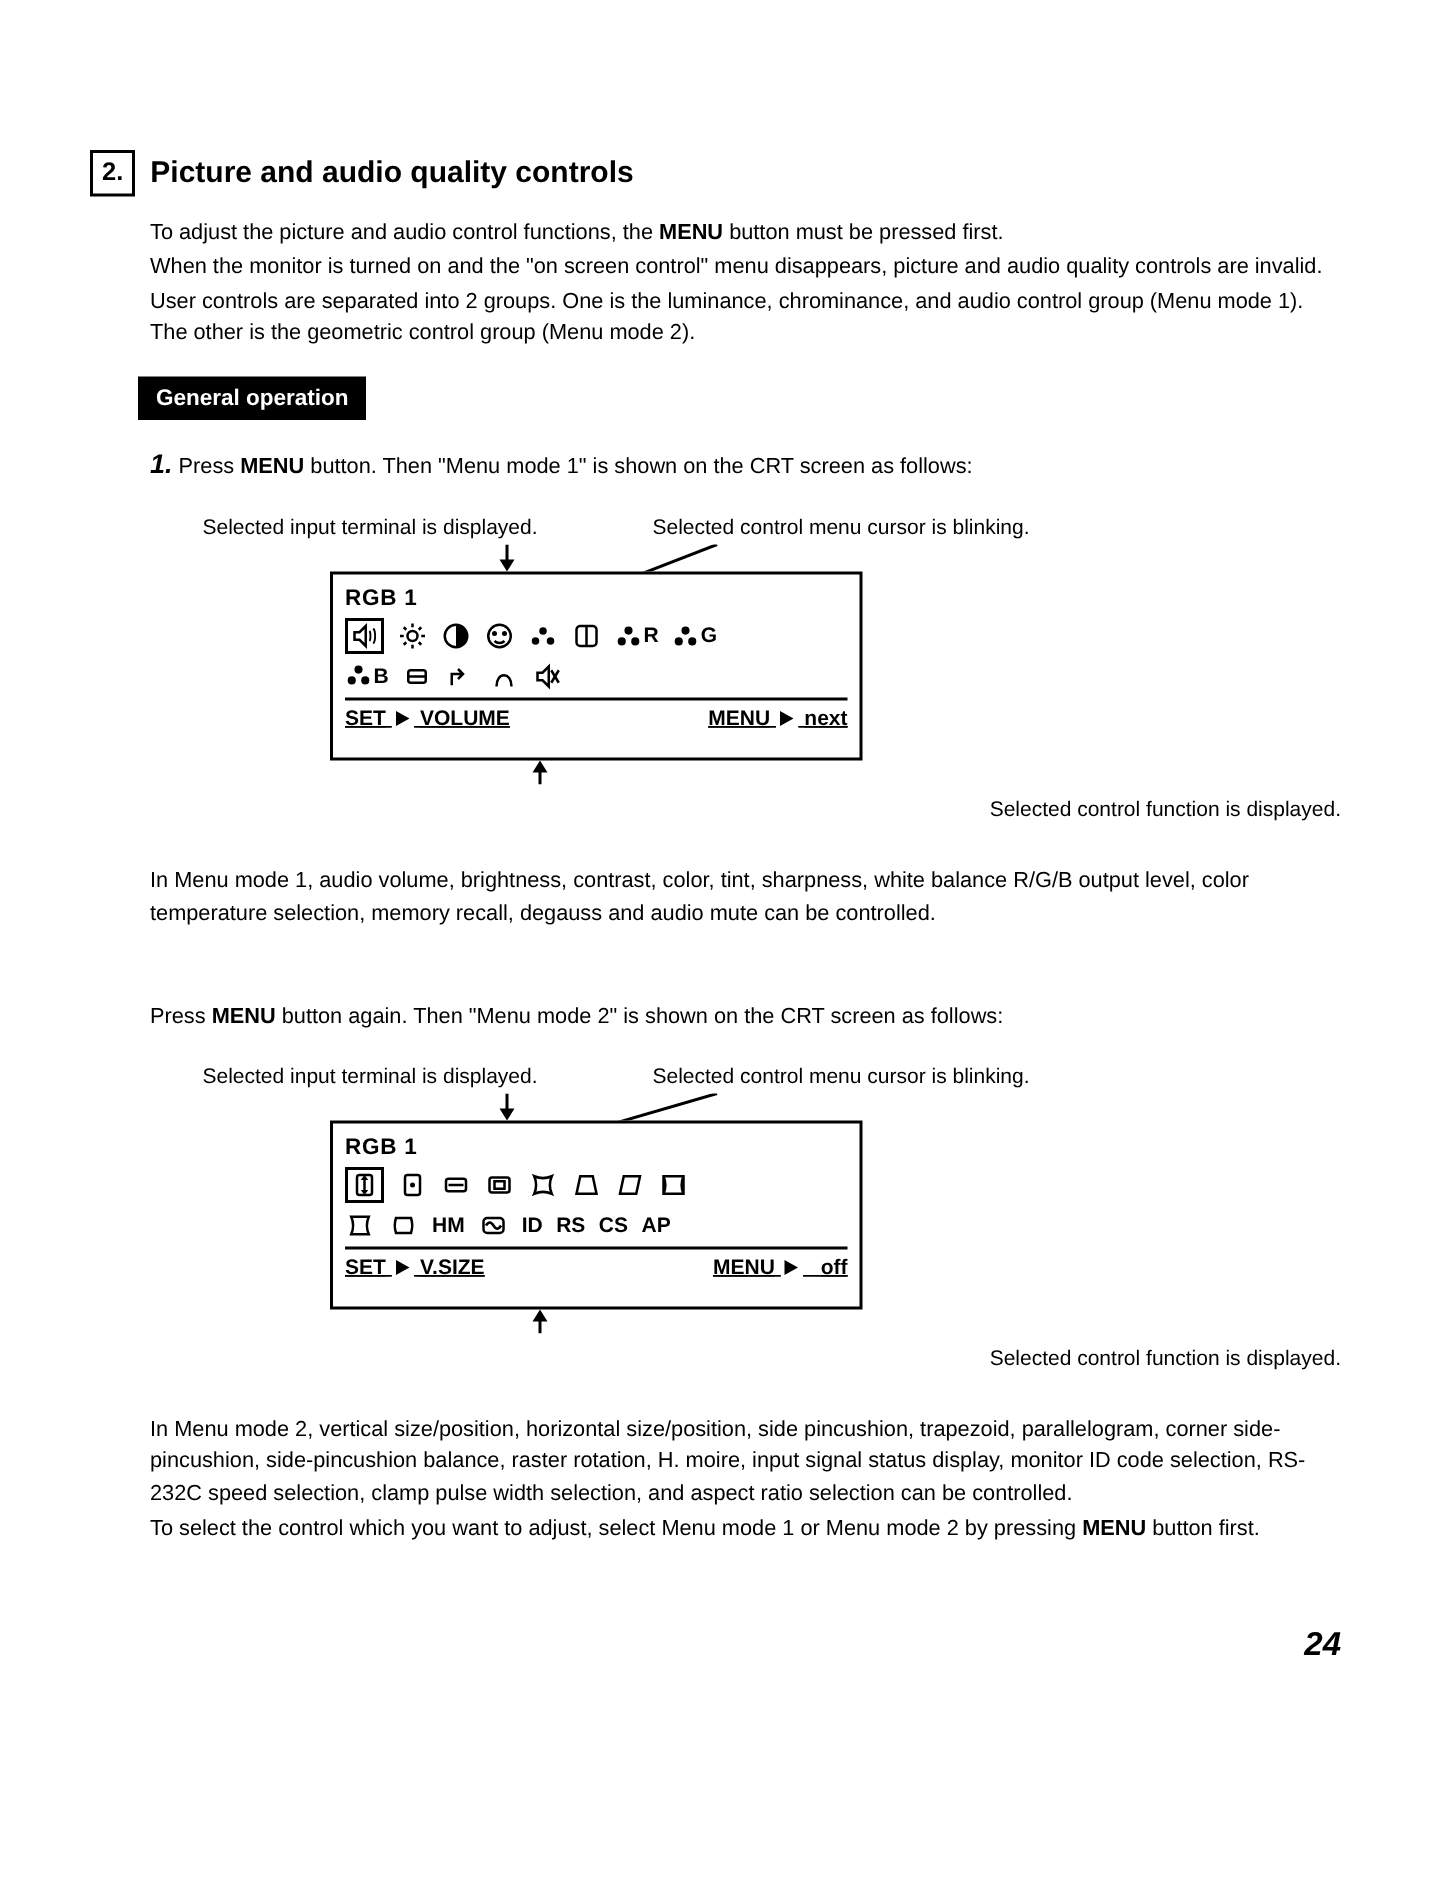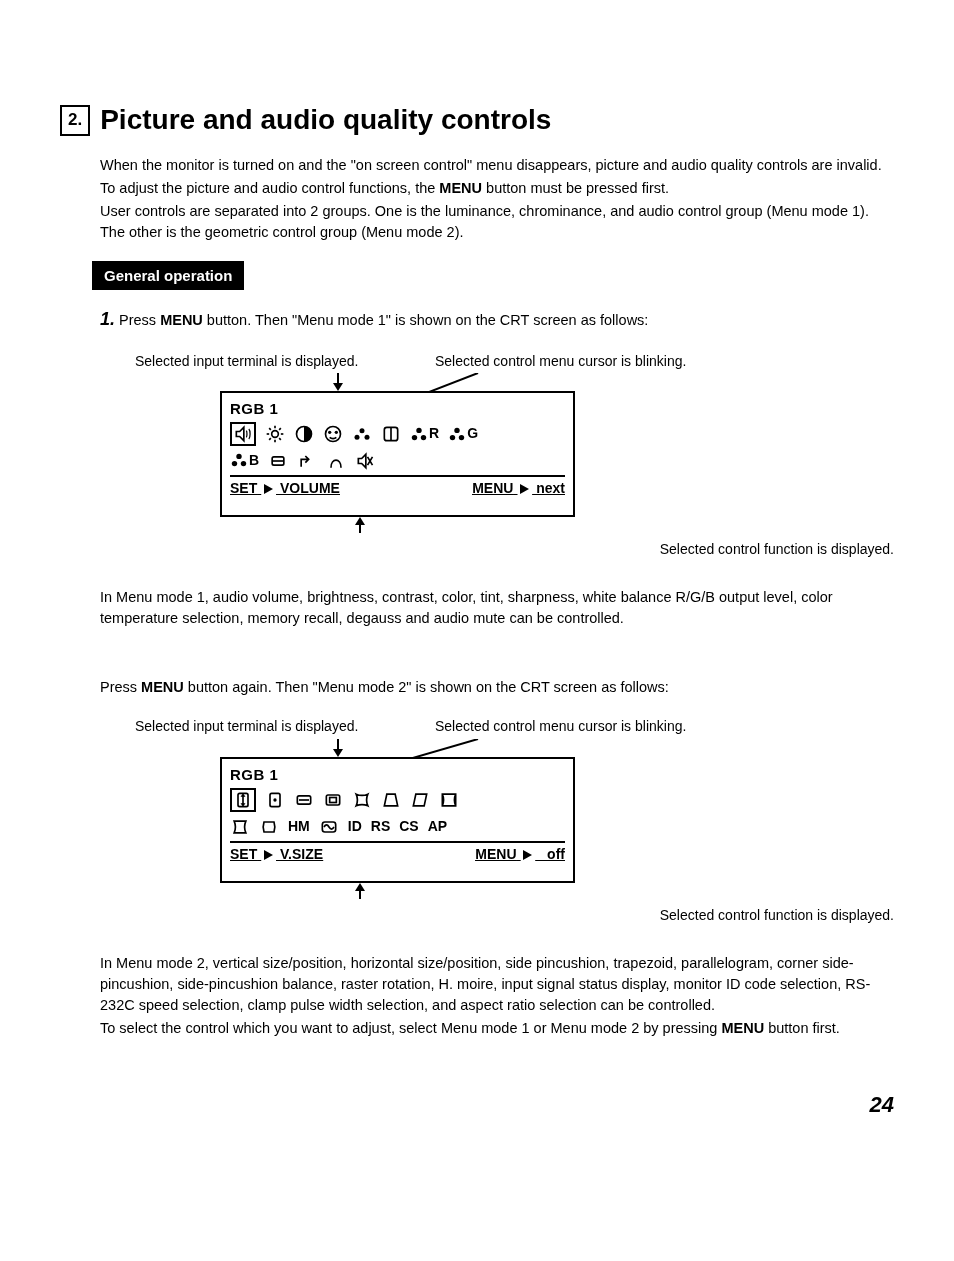--- a/index.html
+++ b/index.html
@@ -12,21 +12,21 @@
     line-height: 1.45;
     color: #000;
   }
   .section-header { display:flex; align-items:center; gap:10px; margin-bottom:14px; }
   .section-num {
     border: 2.5px solid #000;
     padding: 1px 6px;
     font-weight: bold;
     font-size: 17px;
   }
-  .section-title { font-weight: bold; font-size: 28px; }
+  .section-title { font-weight: bold; font-size: 20px; }
   .body-block { margin-left: 40px; margin-bottom: 18px; }
   .body-block p { margin-bottom: 2px; }
   .sub-header {
     background: #000;
     color: #fff;
     font-weight: bold;
     padding: 4px 12px;
     display: inline-block;
     margin-bottom: 16px;
     font-size: 15px;
@@ -65,22 +65,22 @@
 <body>
 
 
 
 <div class="section-header">
   <span class="section-num">2.</span>
   <span class="section-title">Picture and audio quality controls</span>
 </div>
 
 <div class="body-block">
+  <p><span>To adjust the picture and audio control functions, the </span><strong class="menu">MENU</strong><span> button must be pressed first.</span></p>
   <p>When the monitor is turned on and the "on screen control" menu disappears, picture and audio quality controls are invalid.</p>
-  <p><span>To adjust the picture and audio control functions, the </span><strong class="menu">MENU</strong><span> button must be pressed first.</span></p>
   <p>User controls are separated into 2 groups. One is the luminance, chrominance, and audio control group (Menu mode 1). The other is the geometric control group (Menu mode 2).</p>
 </div>
 
 <div class="sub-header">General operation</div>
 
 <div class="step">
   <span class="num">1.</span><span> Press </span><strong class="menu">MENU</strong><span> button. Then "Menu mode 1" is shown on the CRT screen as follows:</span>
 </div>
 
 

